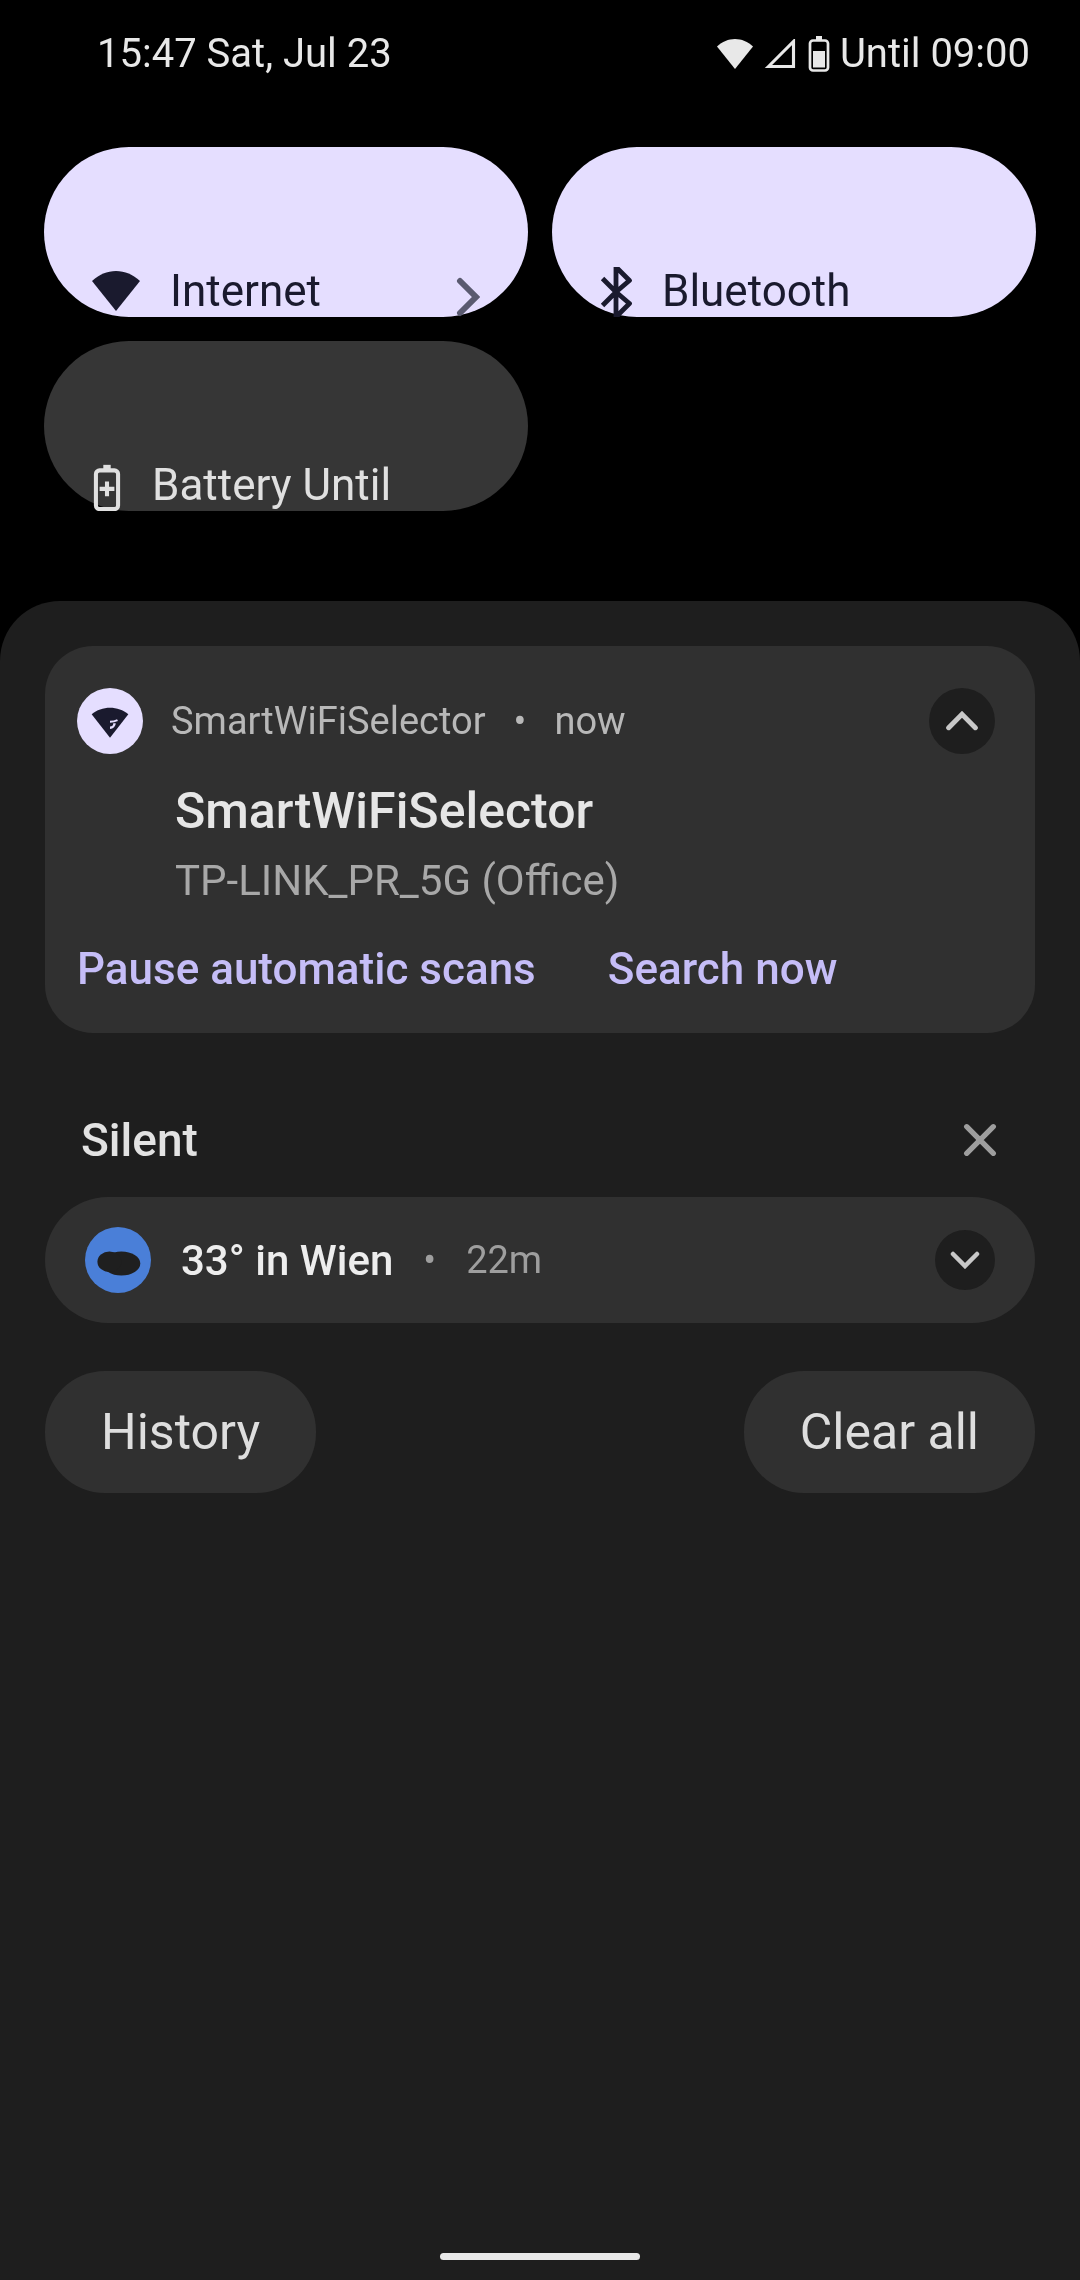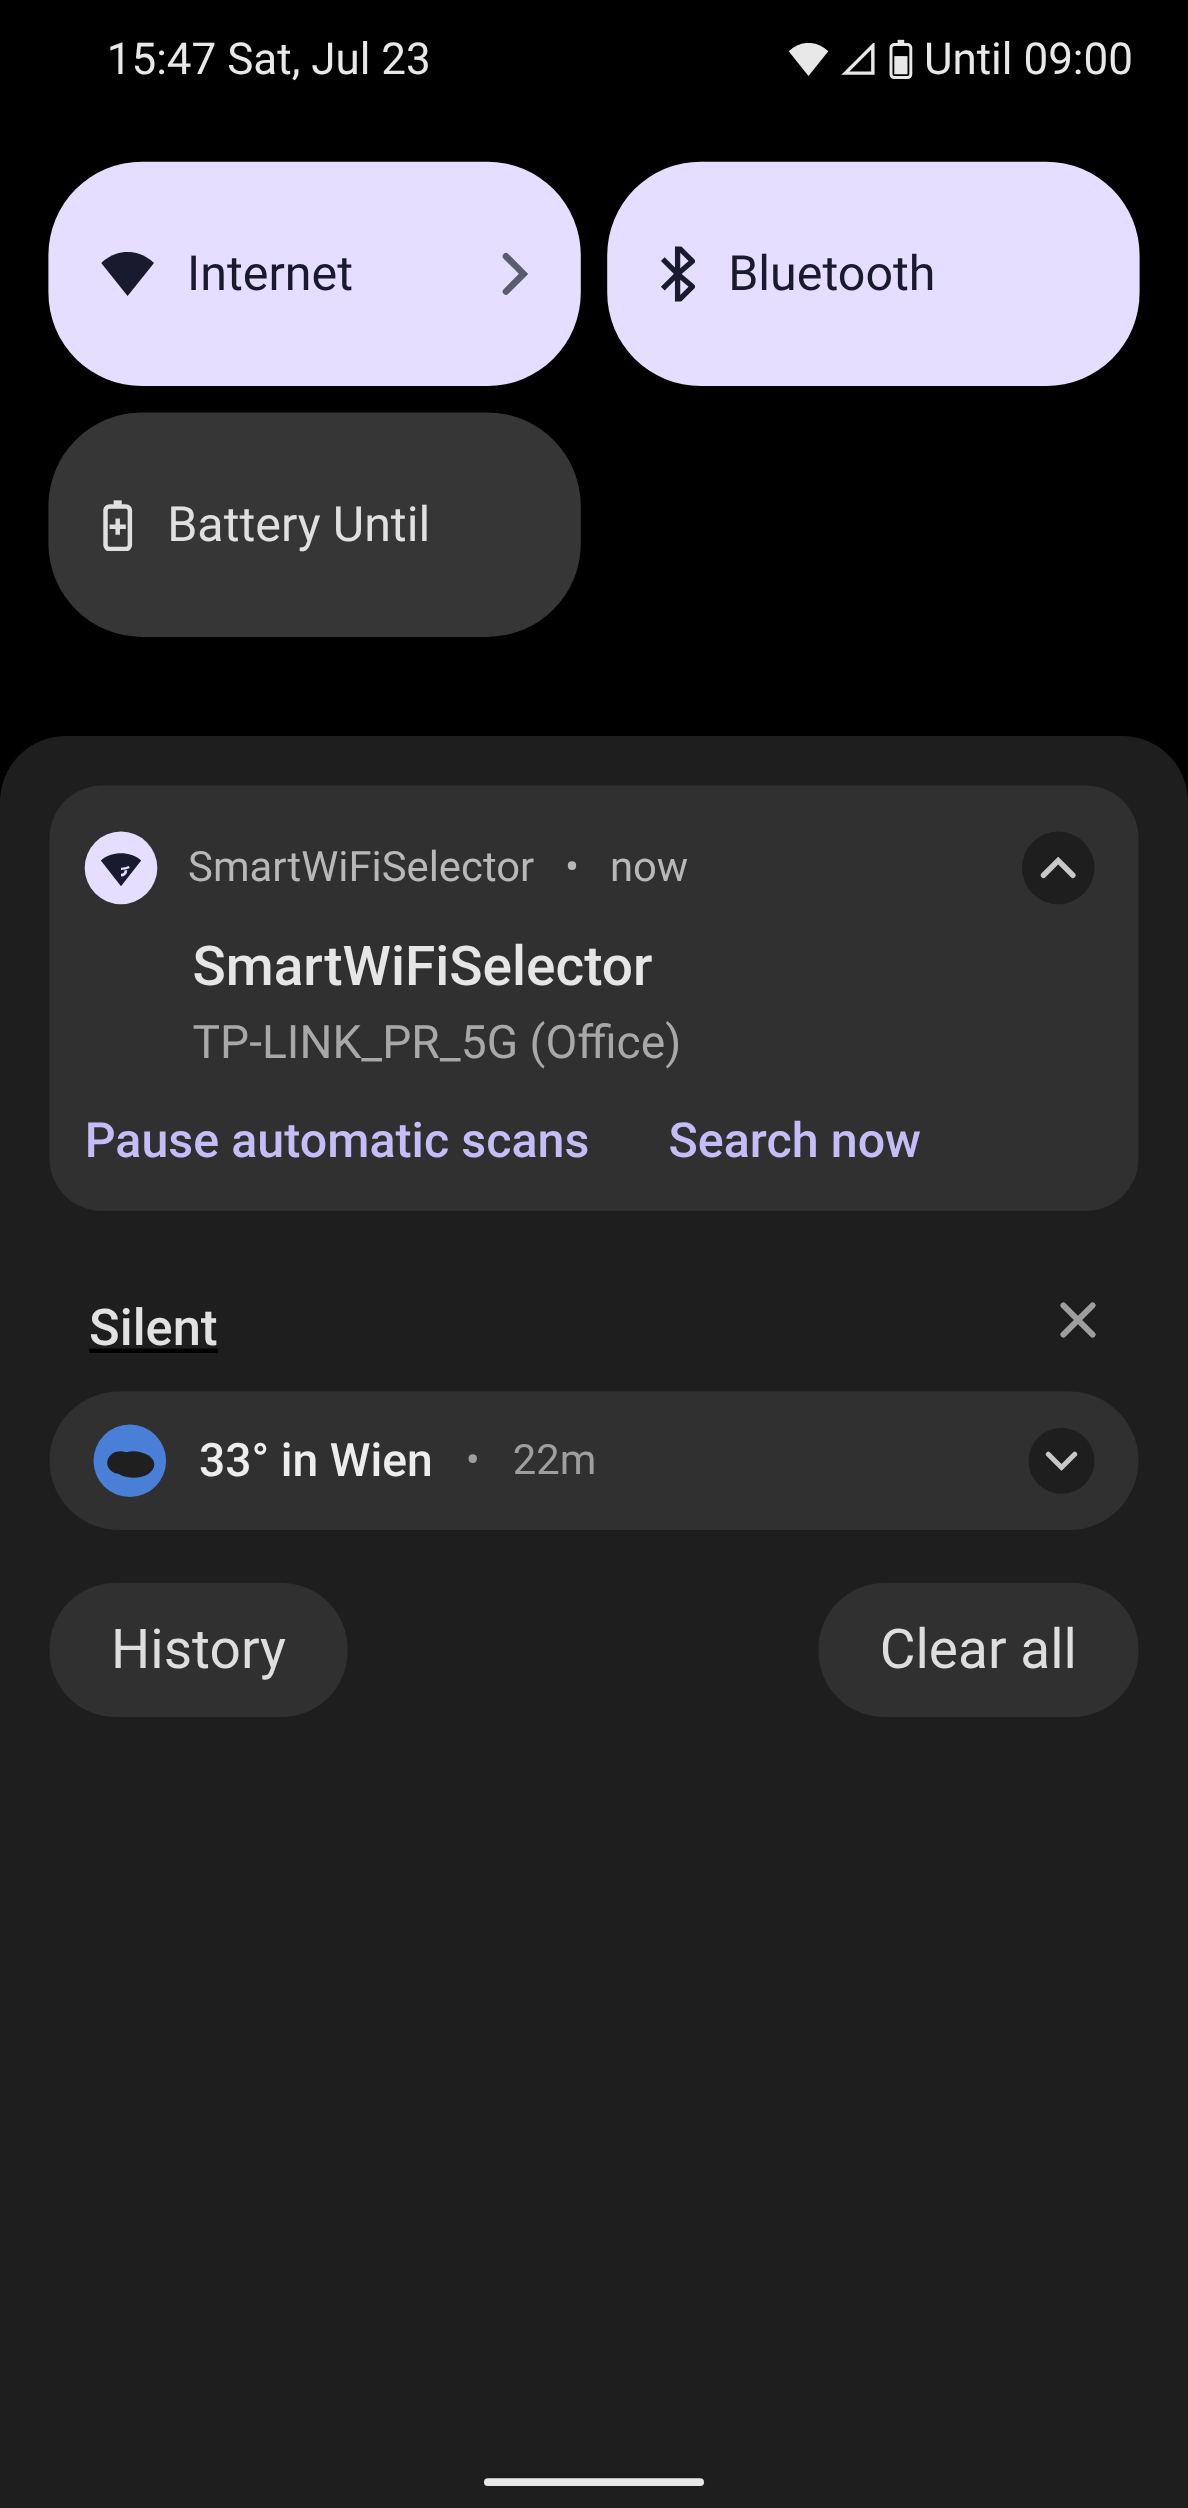--- a/index.html
+++ b/index.html
@@ -39,23 +39,23 @@
     
     
     .qs-grid {
       display: grid;
       grid-template-columns: 1fr 1fr;
       gap: 24px;
       padding: 40px 44px 30px 44px;
     }
     .qs-tile {
       display: flex;
-      align-items: center;
+      align-items: flex-end;
       gap: 30px;
-      height: 204px;
+      height: 170px;
       border-radius: 85px;
       padding: 0 48px;
       font-size: 44px;
       font-weight: 400;
     }
     .qs-tile.active {
       background: #e5deff;
       color: #1a1a2e;
     }
     .qs-tile.inactive {
@@ -145,24 +145,23 @@
     }
     .notif-action {
       color: #c5bdf7;
       font-size: 44px;
       font-weight: 500;
     }
     
     
     .section-header {
       display: flex;
-      align-items: flex-start;
+      align-items: center;
       justify-content: space-between;
       padding: 40px 36px 30px 36px;
-      text-decoration: underline;
     }
     .section-title {
       color: #e2e2e2;
       font-size: 46px;
       font-weight: 500;
     }
     .section-close {
       color: #9e9e9e;
       display: flex;
       align-items: center;

